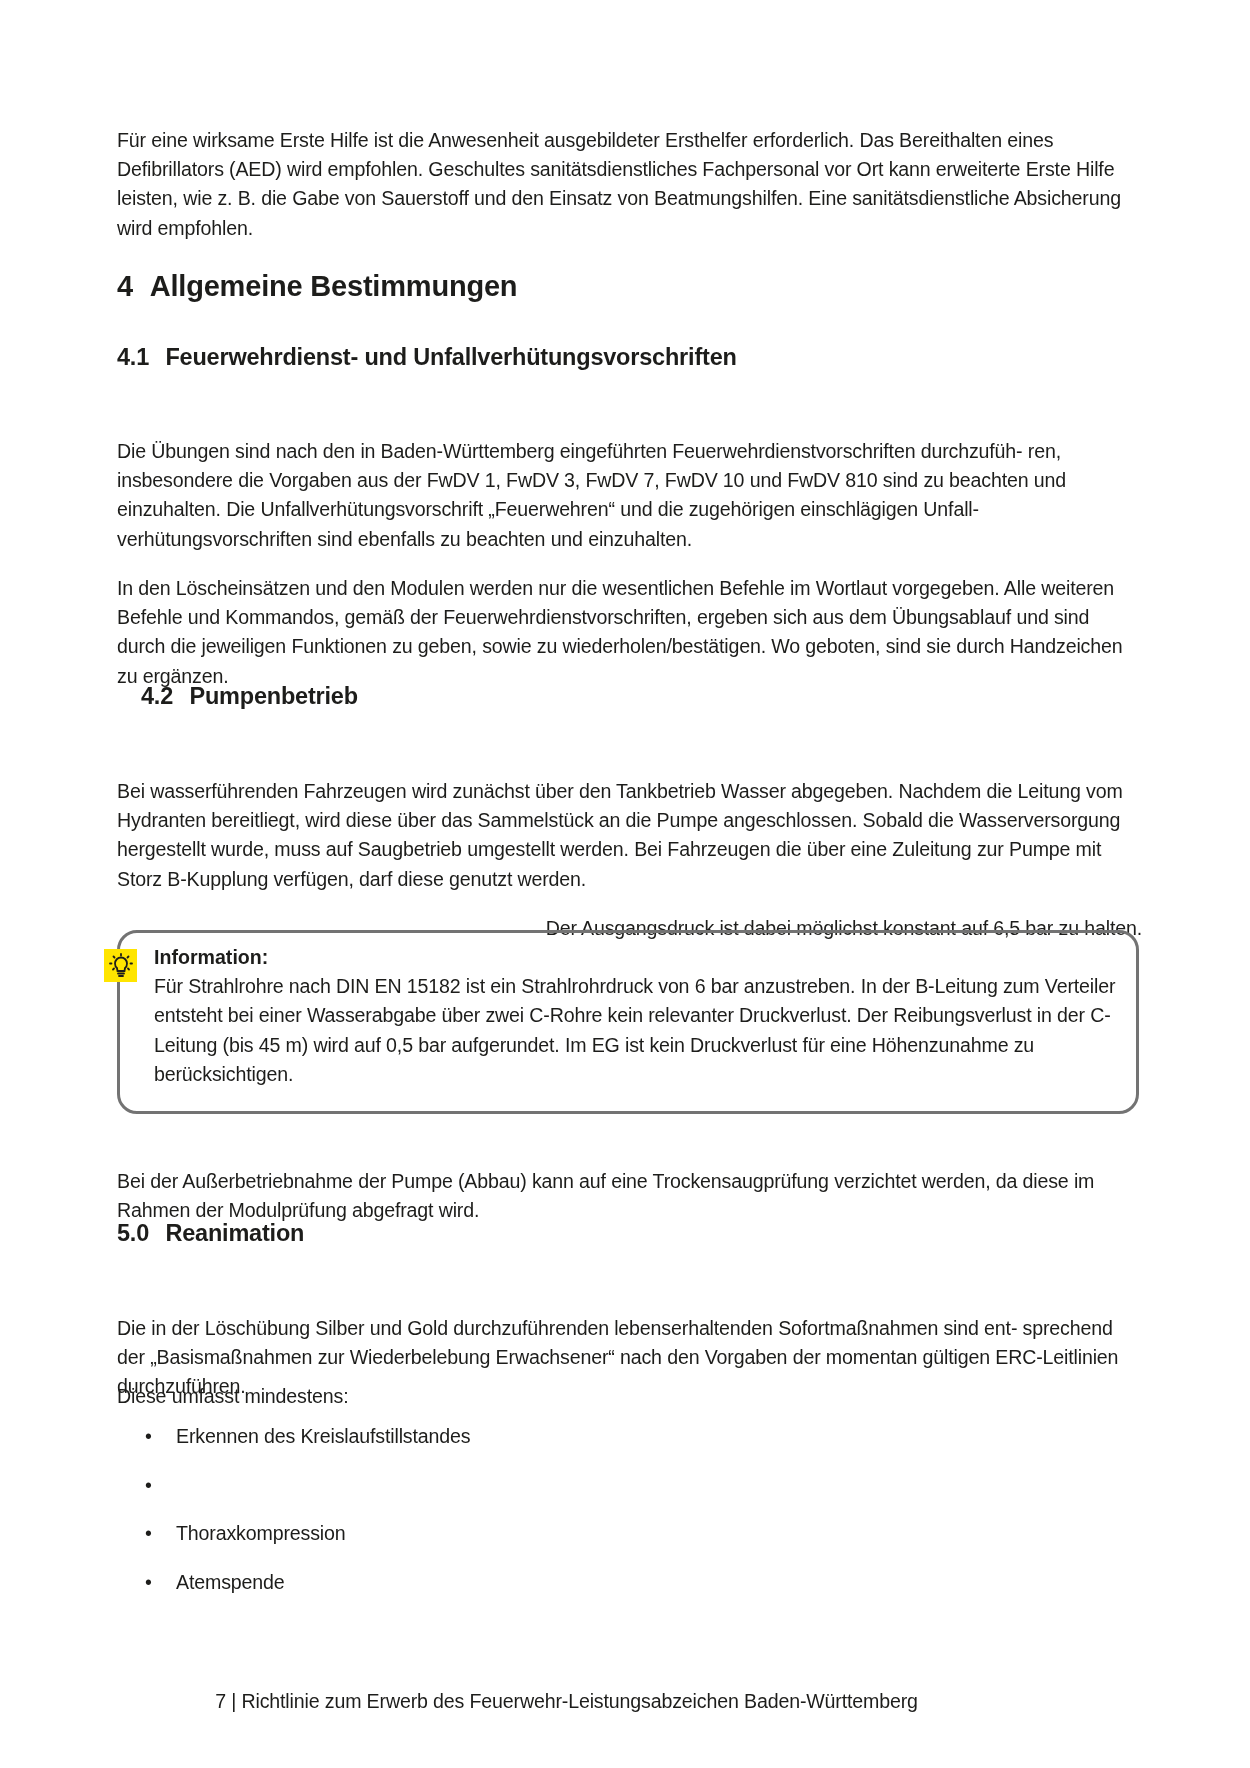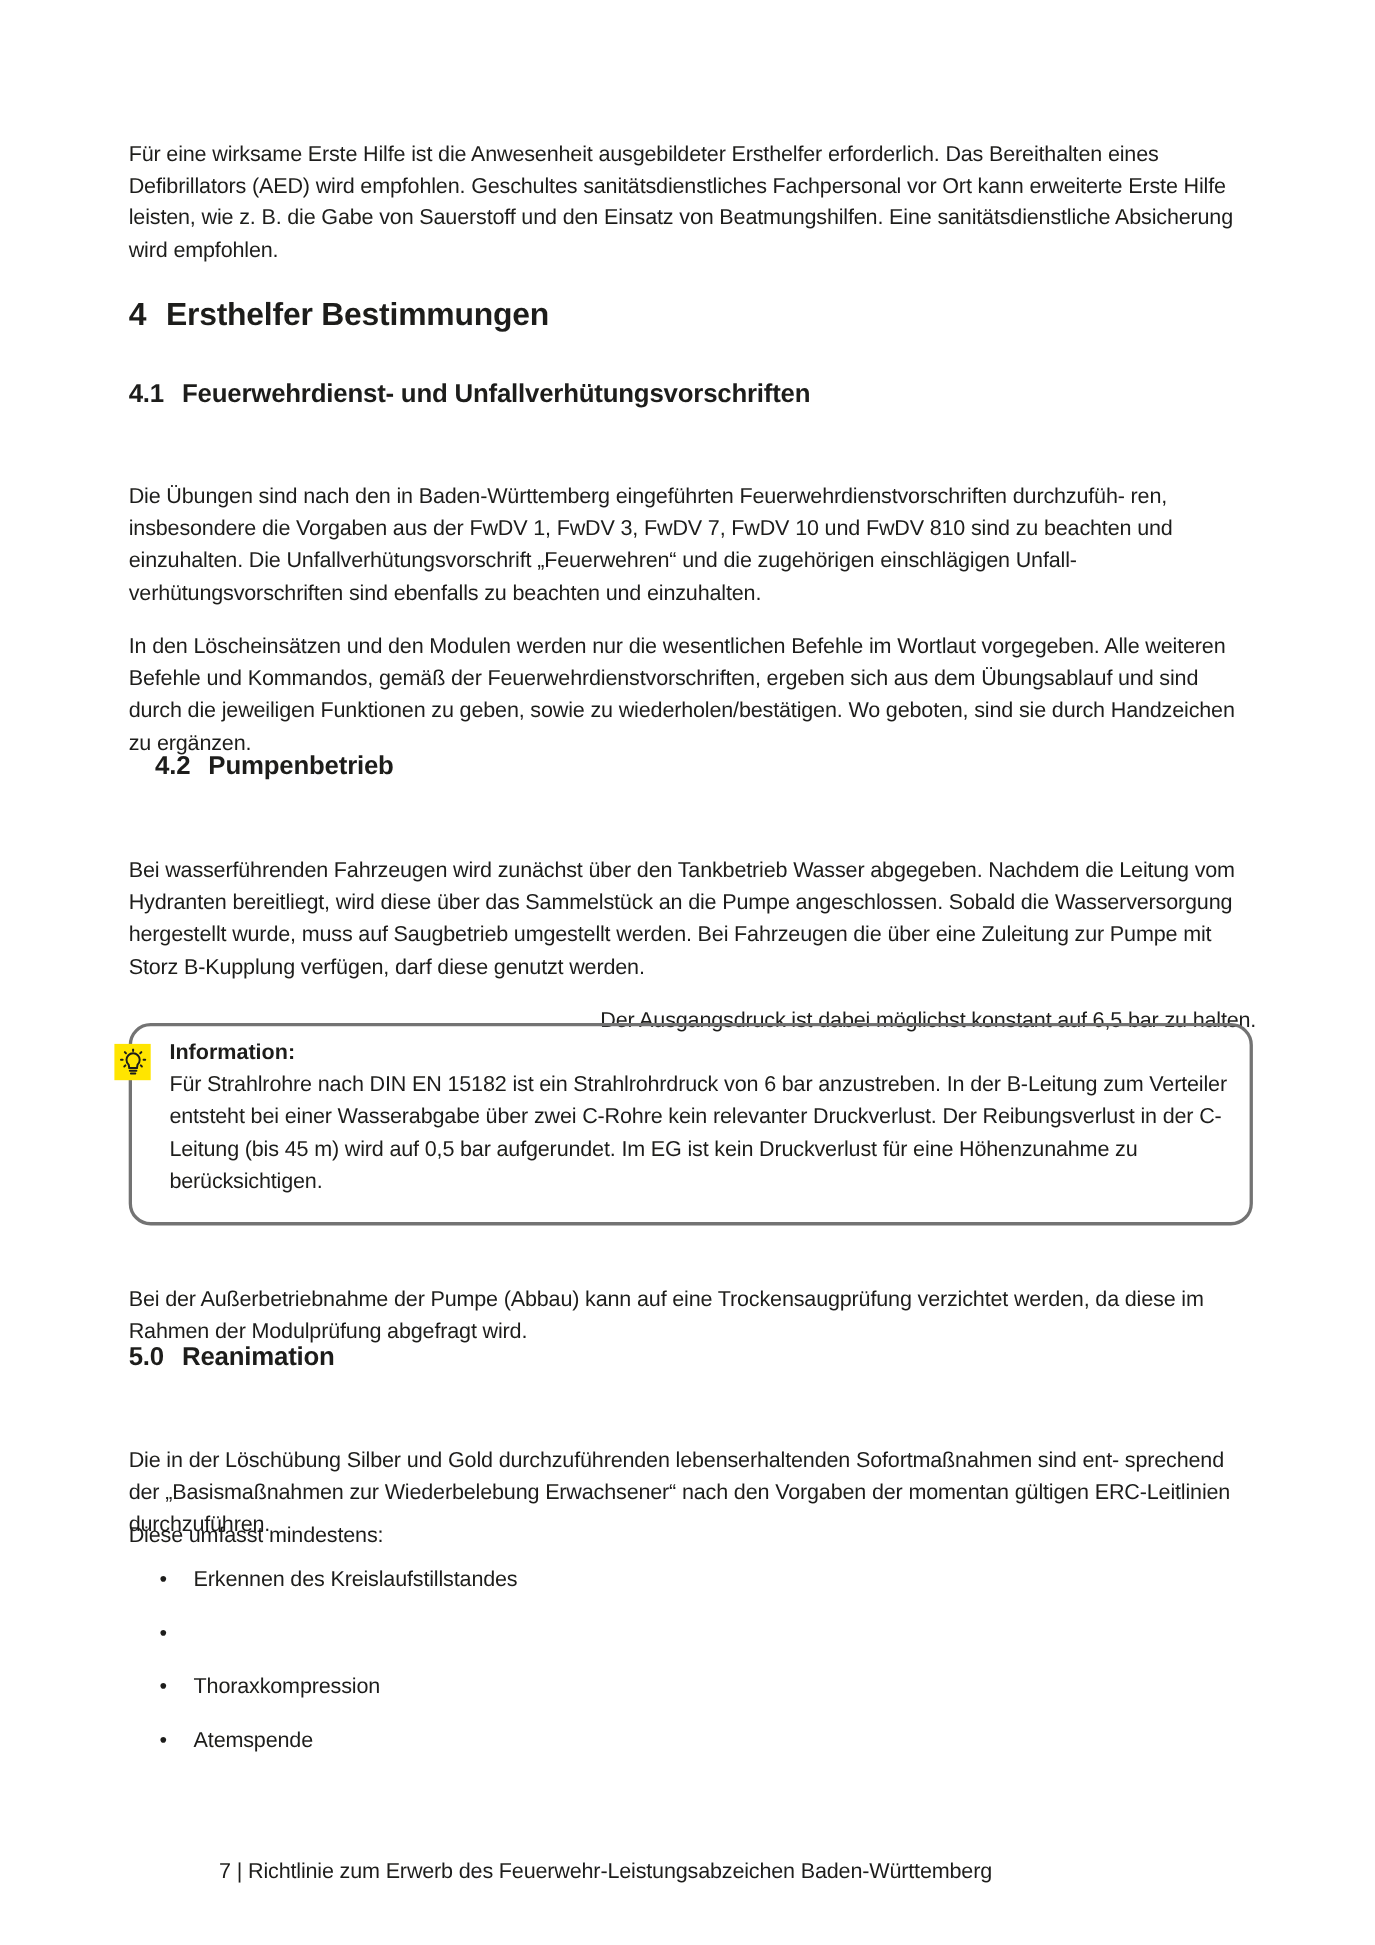--- a/index.html
+++ b/index.html
@@ -98,41 +98,41 @@
       height: 48.6px;
       letter-spacing: -0.15px;
     }
     ul.bullets li .dot {
       position: absolute;
       left: 28px;
       top: 0;
     }
     .footer {
       position: absolute;
-      left: 0;
+      left: 16px;
       top: 1688px;
       width: 1101px;
       text-align: center;
       font-size: 19.6px;
       line-height: 26px;
       letter-spacing: -0.15px;
     }
   </style>
 </head>
 <body>
 
 <div class="page">
 
   <div class="block" style="top:83px;">
     <p>Für eine wirksame Erste Hilfe ist die Anwesenheit ausgebildeter Ersthelfer erforderlich. Das Bereithalten eines Defibrillators (AED) wird empfohlen. Geschultes sanitätsdienstliches Fachpersonal vor Ort kann erweiterte Erste Hilfe leisten, wie z. B. die Gabe von Sauerstoff und den Einsatz von Beatmungshilfen. Eine sanitätsdienstliche Absicherung wird empfohlen.</p>
   </div>
 
   <h1 class="h1" style="top:270px;">
     <span class="num">4</span>
-    <span>Ersthelfer Bestimmungen</span>
+    <span>Allgemeine Bestimmungen</span>
   </h1>
 
   <h2 class="h2" style="top:344px;text-align:center;">
     <span class="num">4.1</span>
     <span>Feuerwehrdienst- und Unfallverhütungsvorschriften</span>
   </h2>
 
   <div class="block" style="top:394px;">
     <p>Die Übungen sind nach den in Baden-Württemberg eingeführten Feuerwehrdienstvorschriften durchzufüh- ren, insbesondere die Vorgaben aus der FwDV 1, FwDV 3, FwDV 7, FwDV 10 und FwDV 810 sind zu beachten und einzuhalten. Die Unfallverhütungsvorschrift „Feuerwehren“ und die zugehörigen einschlägigen Unfall- verhütungsvorschriften sind ebenfalls zu beachten und einzuhalten.</p>
   </div>

